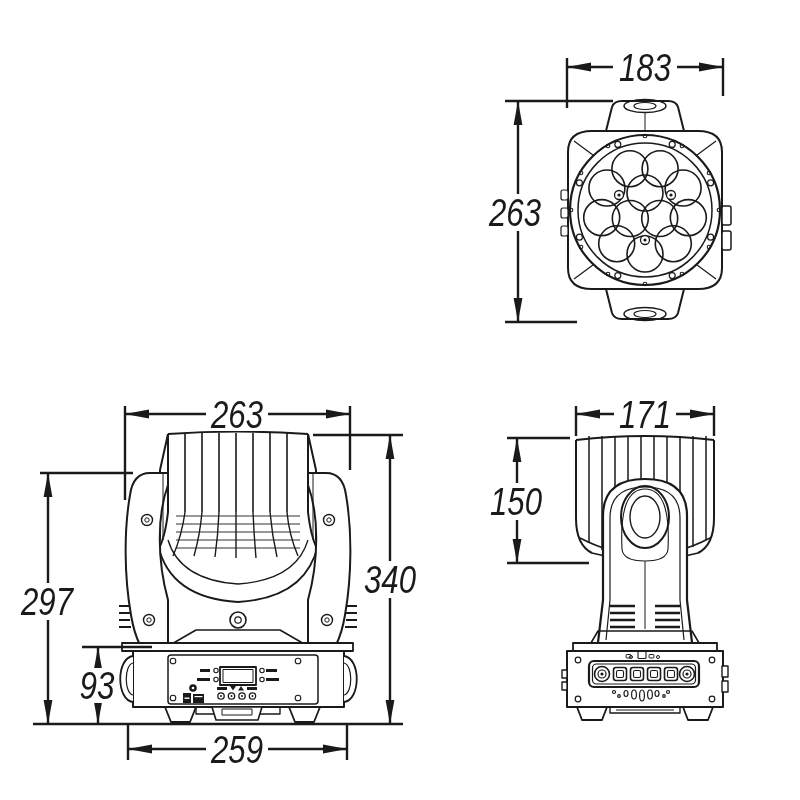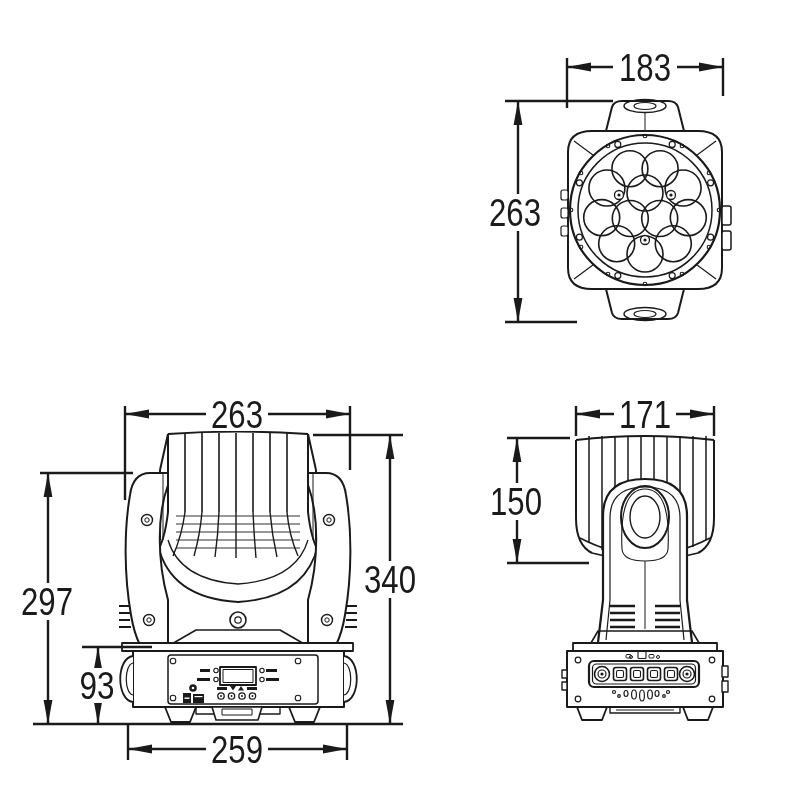--- a/index.html
+++ b/index.html
@@ -1,16 +1,16 @@
 <!DOCTYPE html>
 <html><head>
 <meta charset="utf-8">
 <style>
   html,body{margin:0;padding:0;background:#fff;}
-  .page{width:772px;height:800px;background:#fff;position:relative;overflow:hidden;}
+  .page{width:772px;height:800px;background:#fff;position:relative;overflow:hidden;font-style:italic;}
   svg{display:block;}
   .ln{stroke:#1a1a1a;fill:none;stroke-linejoin:round;}
   .fw{stroke:#1a1a1a;fill:#ffffff;stroke-linejoin:round;}
   .blk{fill:#1a1a1a;stroke:none;}
   .dim{stroke:#1a1a1a;stroke-width:2.4;fill:none;}
   .ext{stroke:#1a1a1a;stroke-width:2.4;fill:none;}
   .bg{fill:#ffffff;stroke:none;}
   .dimtext{font-family:"Liberation Sans",sans-serif;font-size:38px;fill:#1a1a1a;text-anchor:middle;}
 </style>
 </head>

